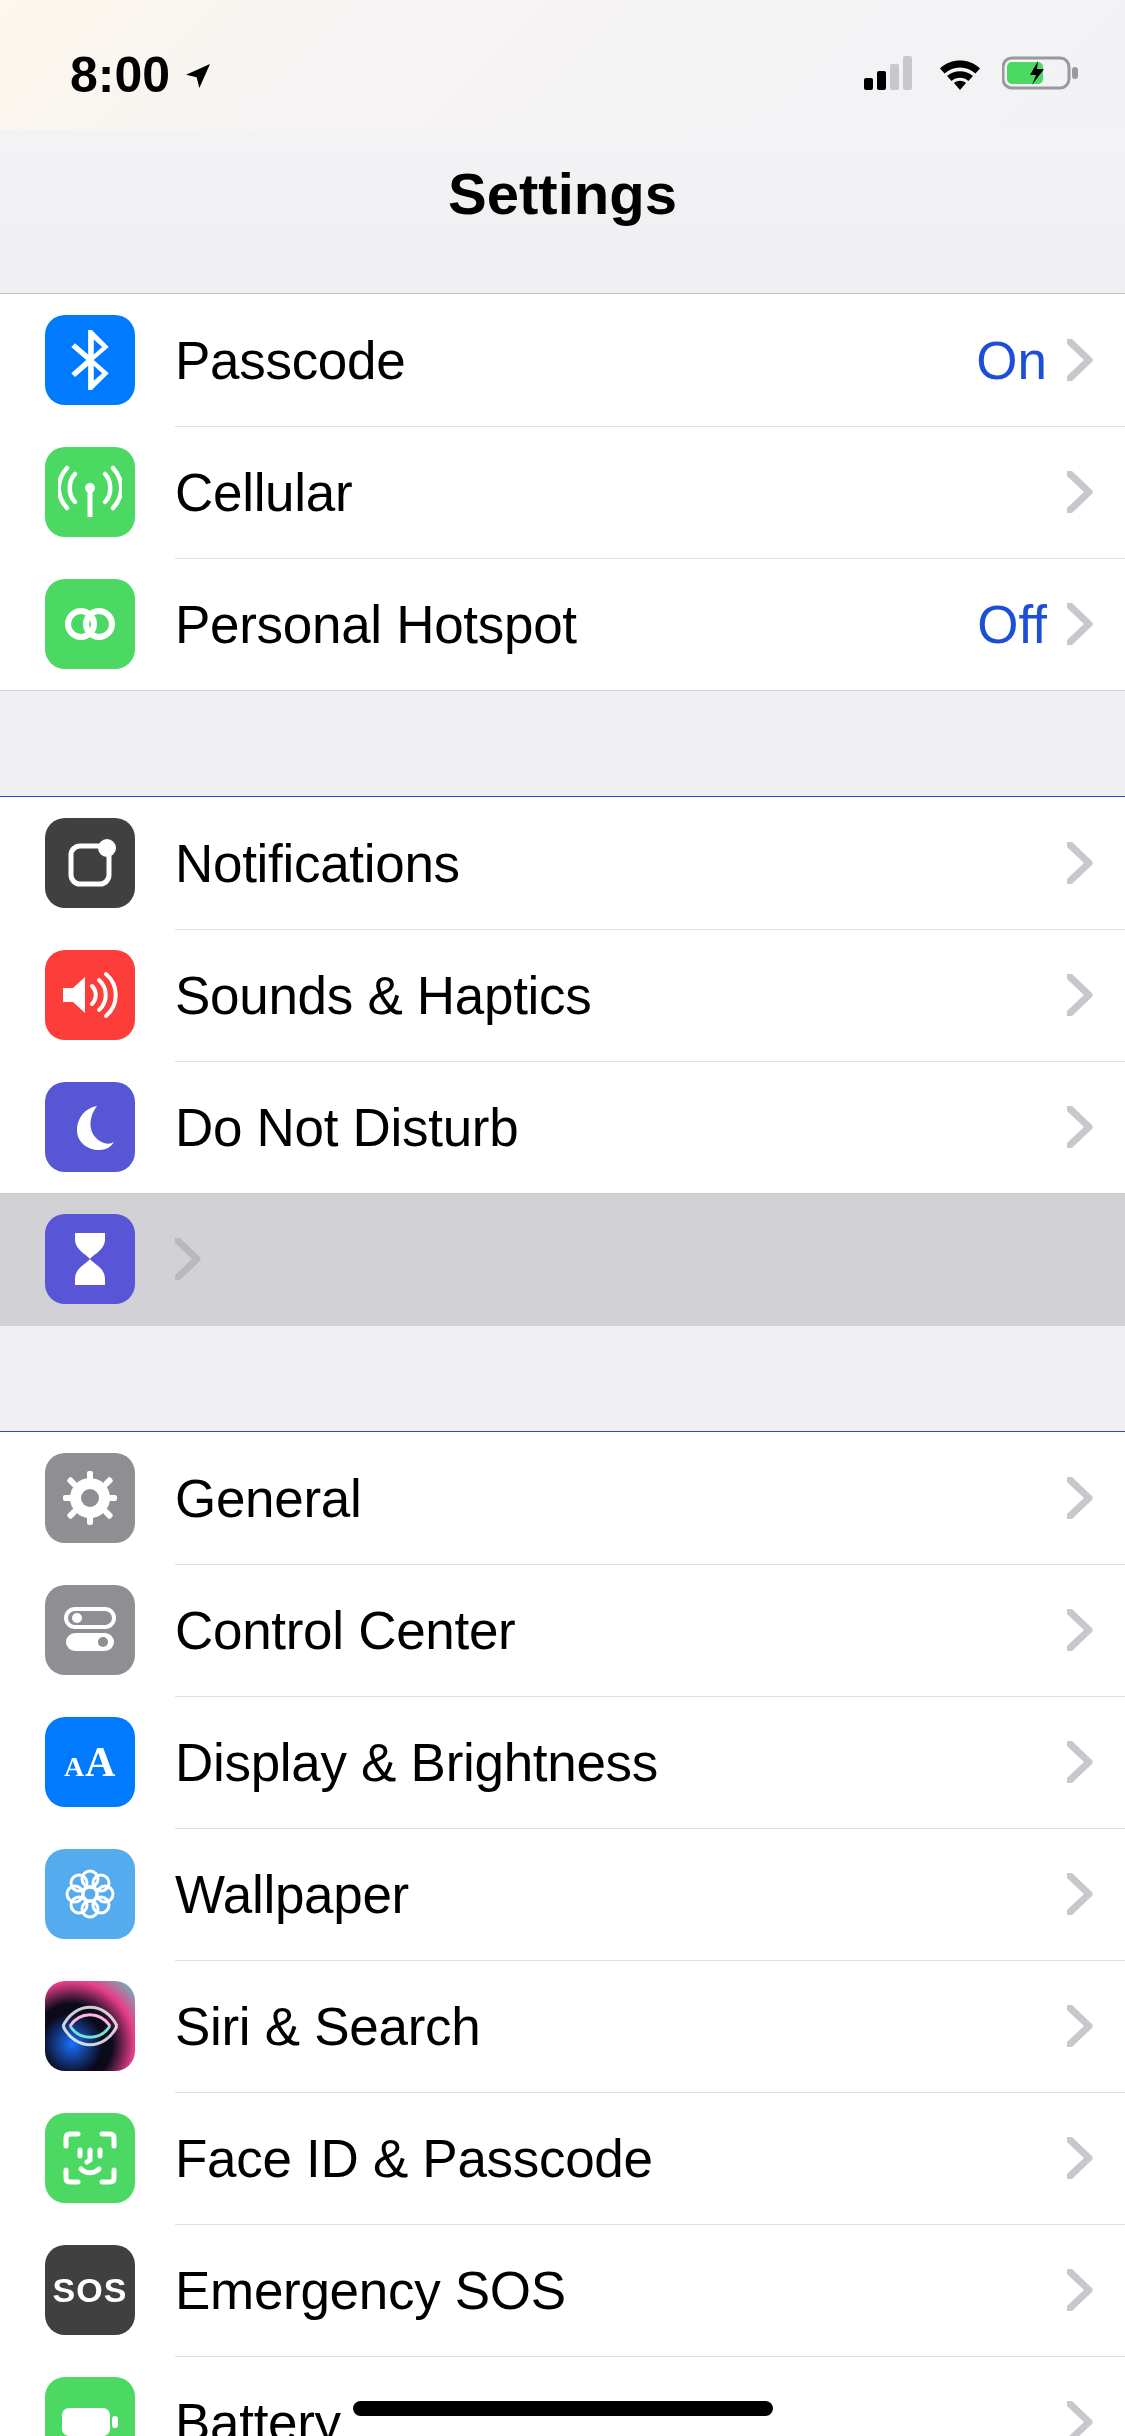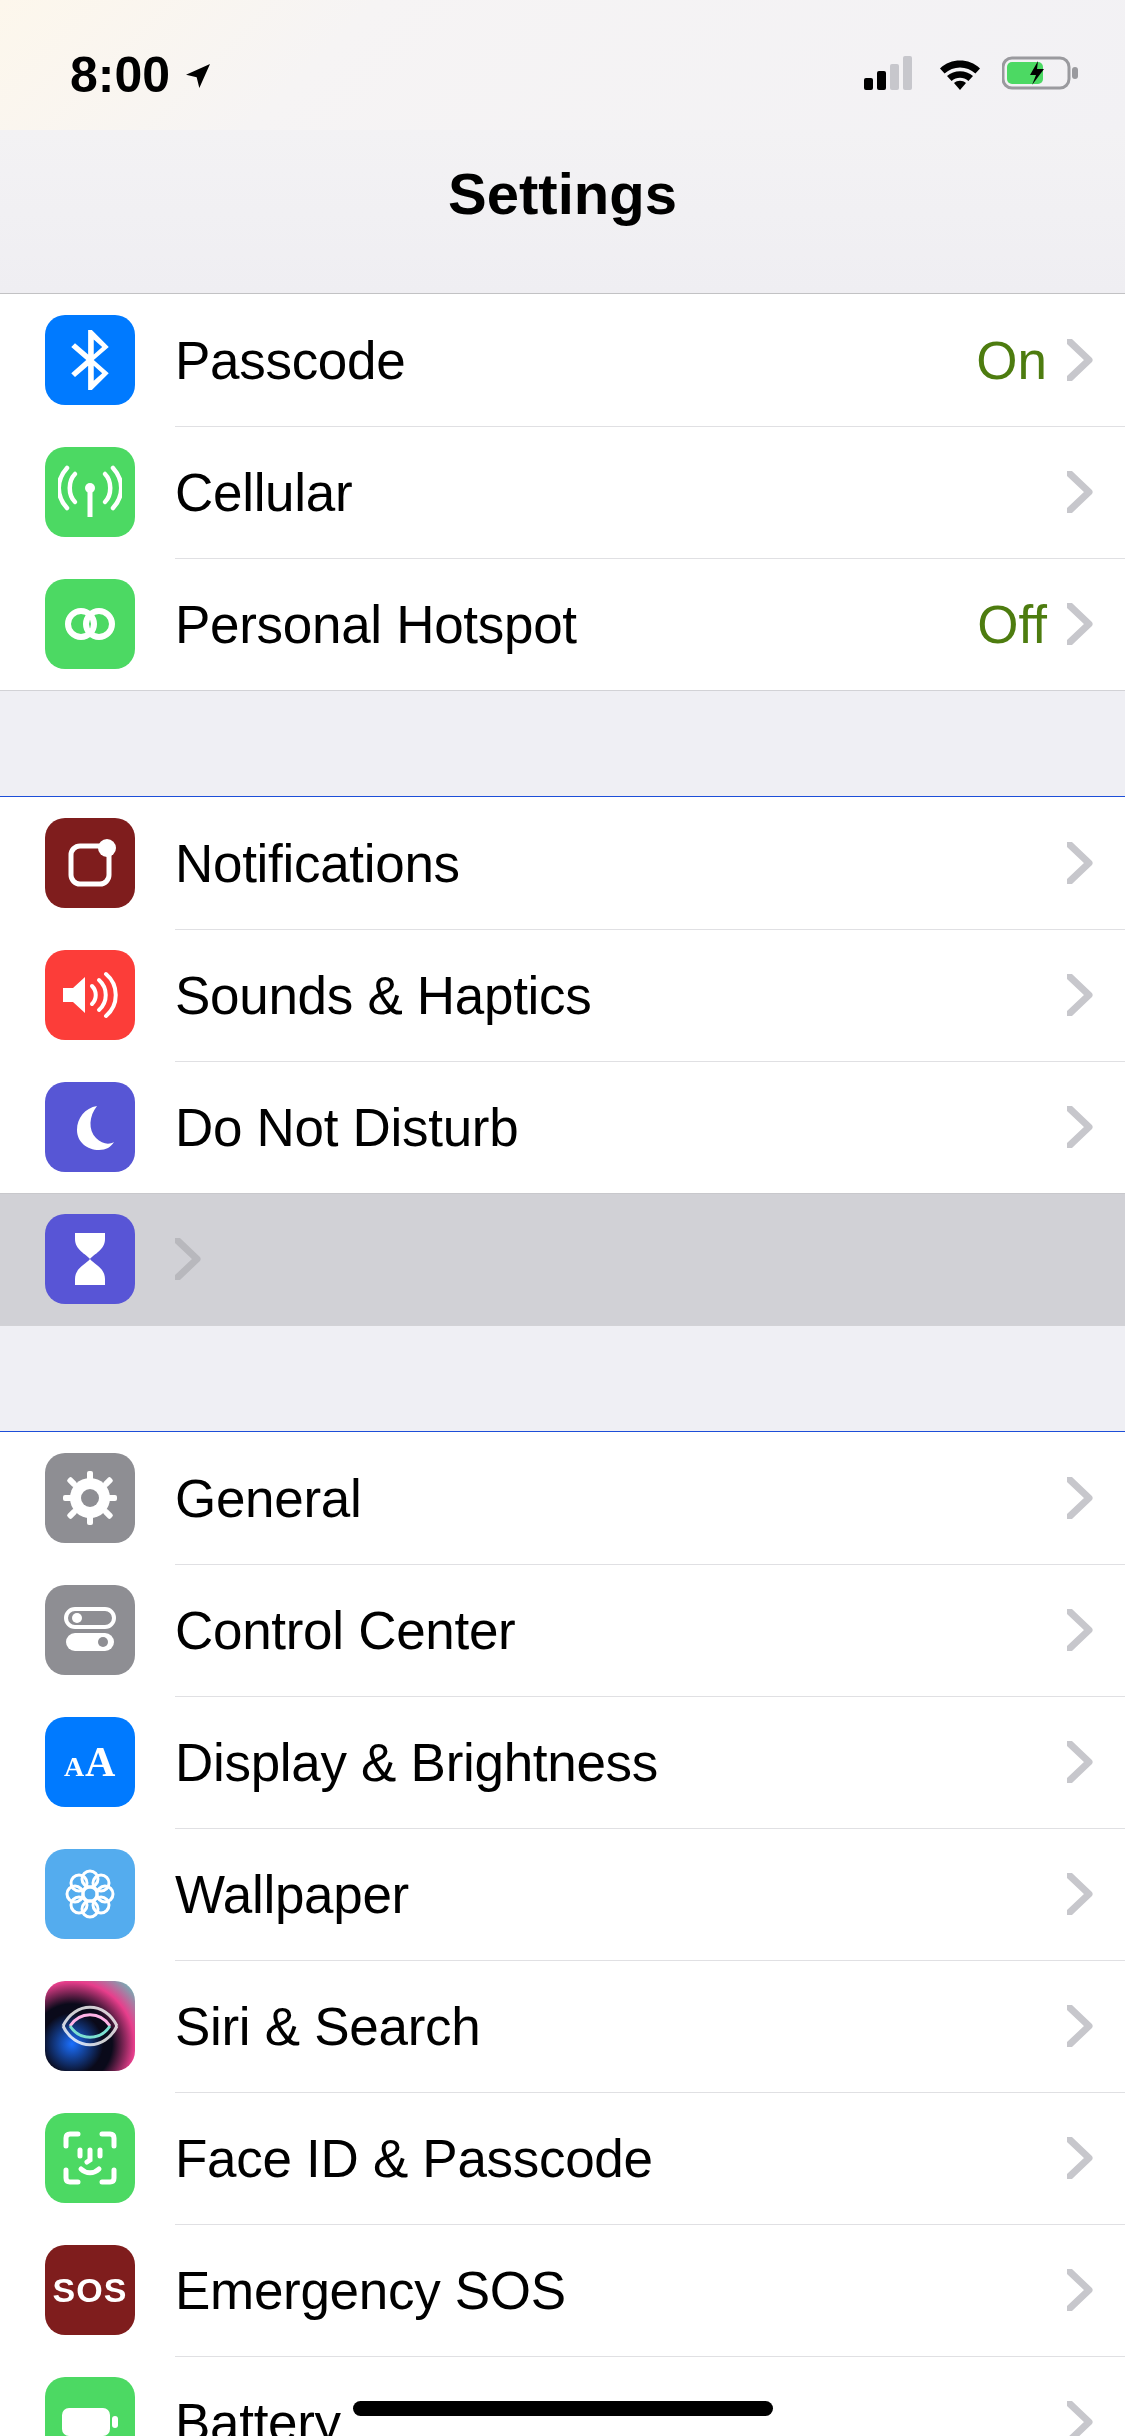--- a/index.html
+++ b/index.html
@@ -95,21 +95,21 @@
     flex: 0 0 90px;
     margin-right: 40px;
   }
   .label {
     font-size: 53px;
     flex: 1;
     letter-spacing: -0.3px;
   }
   .detail {
     font-size: 53px;
-    color: #4d7c0f;
+    color: #1d4ed8;
     margin-right: 20px;
   }
   .chevron {
     flex: 0 0 auto;
     color: #c7c7cc;
   }
   .chevron svg { display:block; }
 
   
   .home-indicator {
@@ -119,21 +119,21 @@
     transform: translateX(-50%);
     width: 420px;
     height: 15px;
     background: #000;
     border-radius: 10px;
   }
 
   
   .bg-blue      { background: #007aff; }
   .bg-green     { background: #4cd963; }
-  .bg-red       { background: #7f1d1d; }
+  .bg-red       { background: #404040; }
   .bg-red2      { background: #fc3d39; }
   .bg-purple    { background: #5756d5; }
   .bg-purple2   { background: #5855d6; }
   .bg-gray      { background: #8e8e93; }
   .bg-lightblue { background: #54acee; }
   .bg-siri      { background: radial-gradient(circle at 30% 70%, #1b70ff 0%, #0a0a1a 35%, #0a0a1a 45%, #e83e8c 70%, #4bd6c3 100%); }
 
   .sos-text { color:#fff; font-weight:700; font-size:34px; letter-spacing:1px; }
 
 </style>

